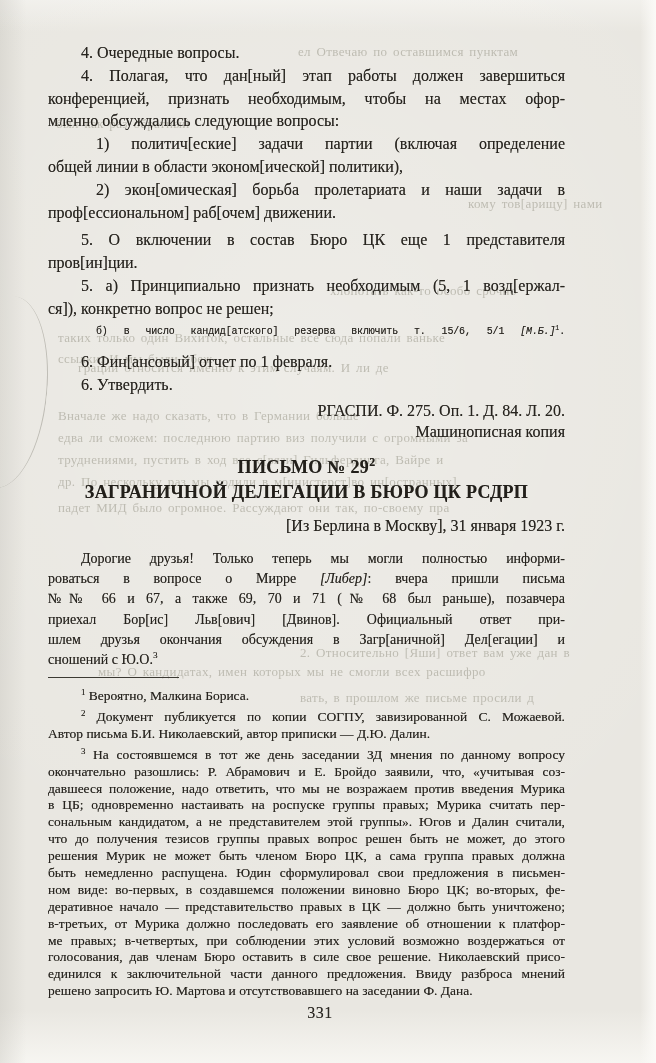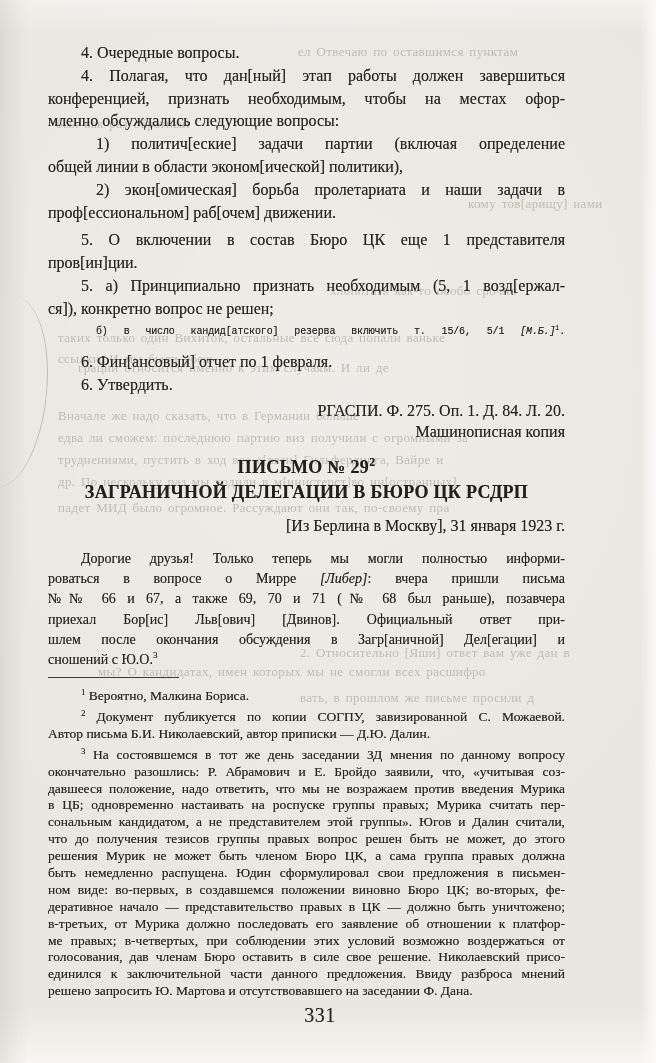--- a/index.html
+++ b/index.html
@@ -85,21 +85,21 @@
   }
   .blk-footnote-1::before{
     content:"";display:block;width:131px;
     border-top:1.6px solid #3c3a33;margin:7px 0 10px;
   }
   .blk-footnote-2{margin-top:4px;}
   .blk-footnote-3{margin-top:4px;}
 
   .page-number{
     position:absolute;z-index:1;left:0;right:16px;top:1004px;
-    text-align:center;font-size:20px;letter-spacing:.5px;color:#2b2823;
+    text-align:center;font-size:16px;letter-spacing:.5px;color:#2b2823;
     text-shadow:0 0 .35px rgba(42,40,34,.5);
   }
 </style>
 </head>
 <body>
 
 <div class="scan-page">
   <div class="bleed-layer">
       <span class="bf bf1">ел Отвечаю по оставшимся пунктам</span>
       <span class="bf bf2">был как раз обратный</span>
@@ -149,21 +149,21 @@
         <div class="line"><span>ЗАГРАНИЧНОЙ ДЕЛЕГАЦИИ В БЮРО ЦК РСДРП</span></div>
       </section>
       <section class="blk blk-letter-dateline">
         <div class="line"><span>[Из Берлина в Москву], 31 января 1923 г.</span></div>
       </section>
       <section class="blk blk-letter-body">
         <div class="line ind1 just"><span>Дорогие друзья! Только теперь мы могли полностью информи-</span></div>
         <div class="line just"><span>роваться в вопросе о Мирре </span><span class="it">[Либер]</span><span>: вчера пришли письма</span></div>
         <div class="line just"><span>№№ 66 и 67, а также 69, 70 и 71 (№ 68 был раньше), позавчера</span></div>
         <div class="line just"><span>приехал Бор[ис] Льв[ович] [Двинов]. Официальный ответ при-</span></div>
-        <div class="line just"><span>шлем после окончания обсуждения в Загр[аничной] Дел[егации] и</span></div>
+        <div class="line just"><span>шлем друзья окончания обсуждения в Загр[аничной] Дел[егации] и</span></div>
         <div class="line"><span>сношений с Ю.О.</span><span class="sup">3</span></div>
       </section>
       <section class="blk blk-footnote-1">
         <div class="line ind1"><span class="sup">1</span><span> Вероятно, Малкина Бориса.</span></div>
       </section>
       <section class="blk blk-footnote-2">
         <div class="line ind1 just"><span class="sup">2</span><span> Документ публикуется по копии СОГПУ, завизированной С. Можаевой.</span></div>
         <div class="line"><span>Автор письма Б.И. Николаевский, автор приписки — Д.Ю. Далин.</span></div>
       </section>
       <section class="blk blk-footnote-3">

